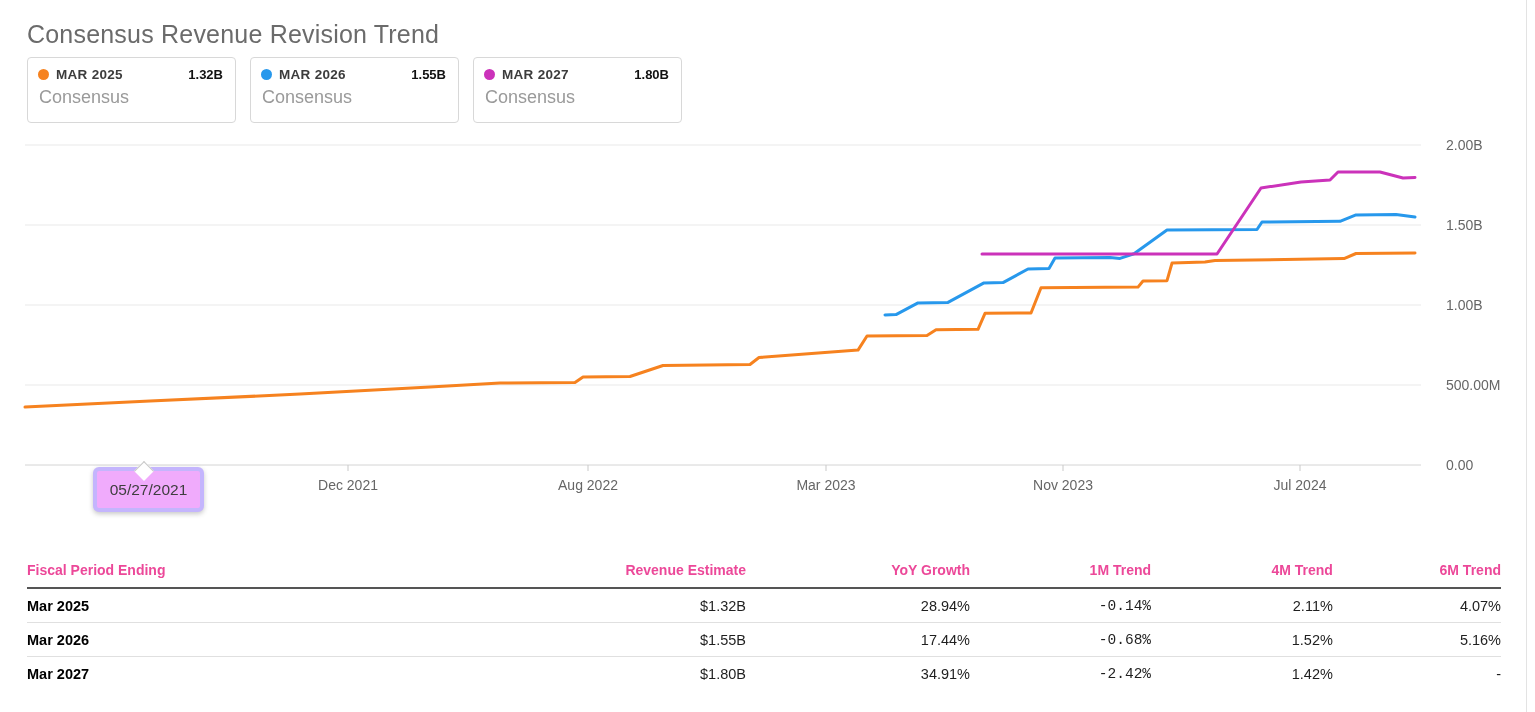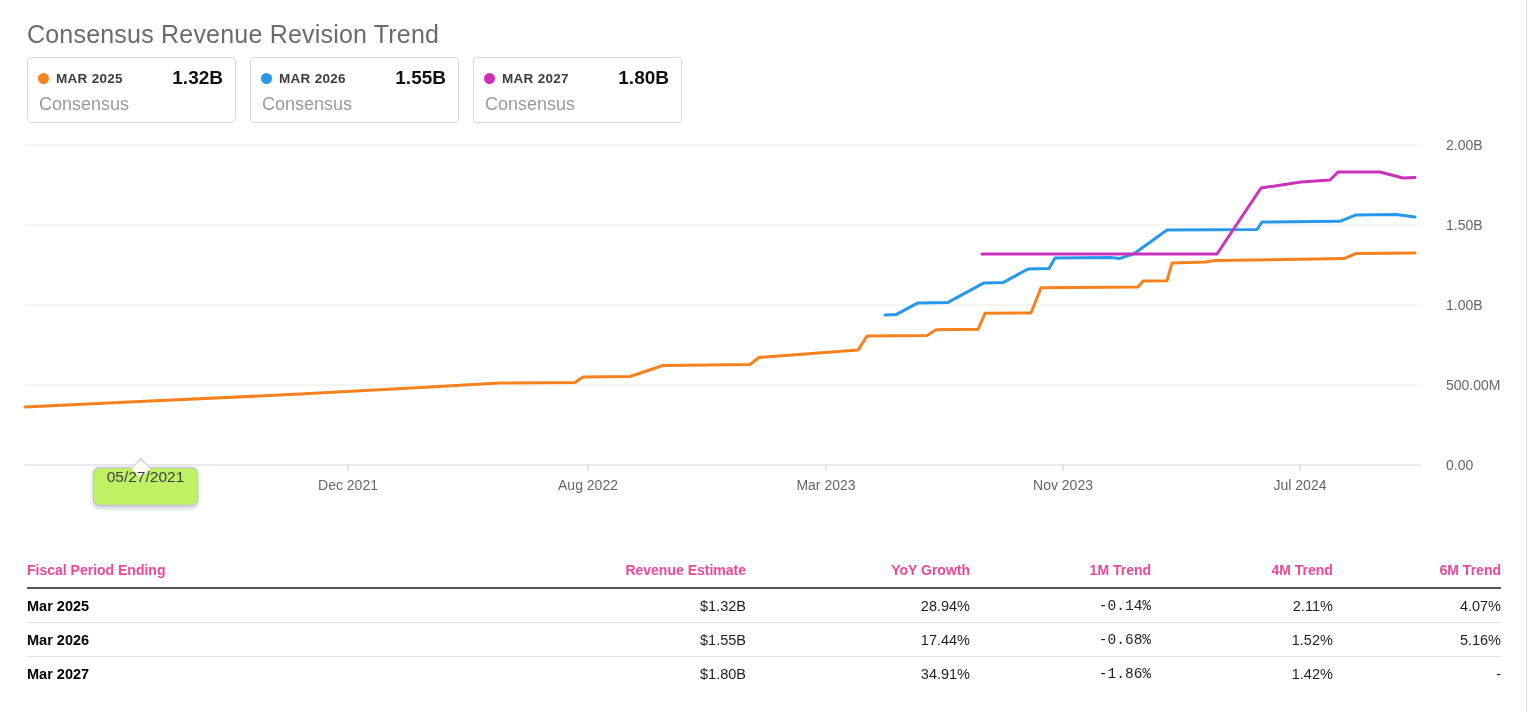--- a/index.html
+++ b/index.html
@@ -9,31 +9,31 @@
   .page-title{position:absolute;left:27px;top:3px;font-size:25px;font-weight:400;
               color:#6b6b6b;letter-spacing:.2px;}
 
   
   .legend-row{position:absolute;left:27px;top:57px;display:flex;gap:14px;}
   .legend-card{width:209px;height:66px;box-sizing:border-box;background:#fff;
                border:1px solid #d8d8d8;border-radius:4px;padding:9px 12px 0 10px;cursor:pointer;}
   .legend-top{display:flex;align-items:center;}
   .legend-dot{width:11px;height:11px;border-radius:50%;margin-right:7px;flex:0 0 auto;}
   .legend-period{font-size:13.5px;font-weight:700;color:#3c3c3c;letter-spacing:.3px;}
-  .legend-value{margin-left:auto;font-size:19px;font-weight:700;color:#111;}
+  .legend-value{margin-left:auto;font-size:13px;font-weight:700;color:#111;}
   .legend-sub{margin-top:5px;margin-left:1px;font-size:18px;color:#9a9a9a;}
 
   
   #chart-svg{position:absolute;left:0;top:140px;}
   svg text{font-family:"Liberation Sans", sans-serif;font-size:14px;fill:#666;}
 
   
-  .tooltip{position:absolute;left:93px;top:467px;width:103px;height:37px;background:#bef264;
-           border:1px solid #c4b5fd;border-radius:6px;box-shadow:0 2px 5px rgba(0,0,0,.22);
-           display:flex;justify-content:center;}
+  .tooltip{position:absolute;left:93px;top:467px;width:103px;height:37px;background:#f0abfc;
+           border:4px solid #c4b5fd;border-radius:6px;box-shadow:0 2px 5px rgba(0,0,0,.22);
+           display:flex;align-items:center;justify-content:center;}
   .tooltip-caret{position:absolute;left:40px;top:-7px;width:13px;height:13px;background:#fff;
            transform:rotate(45deg);border-left:1px solid #c8c8c8;border-top:1px solid #c8c8c8;z-index:1;}
   .tooltip-text{position:relative;z-index:2;font-size:15.5px;color:#3e3e3e;}
 
   
   .est-table{position:absolute;left:27px;top:562px;width:1474px;border-collapse:collapse;}
   .est-table th{font-size:14px;font-weight:700;color:#ec4899;padding:0 0 9px 0;
                 border-bottom:2px solid #555;text-align:right;cursor:pointer;}
   .est-table th.col-left{text-align:left;}
   .est-table td{font-size:14.5px;color:#1f1f1f;text-align:right;height:33px;padding:0;
@@ -142,20 +142,20 @@
       <td>$1.55B</td>
       <td>17.44%</td>
       <td class="trend-neg">-0.68%</td>
       <td class="trend-pos">1.52%</td>
       <td class="trend-pos">5.16%</td>
     </tr>
     <tr>
       <td class="col-left">Mar 2027</td>
       <td>$1.80B</td>
       <td>34.91%</td>
-      <td class="trend-neg">-1.86%</td>
+      <td class="trend-neg">-2.42%</td>
       <td class="trend-pos">1.42%</td>
       <td class="trend-none">-</td>
     </tr>
   </tbody>
 </table>
 
 <div class="right-divider"></div>
 
 </body></html>

